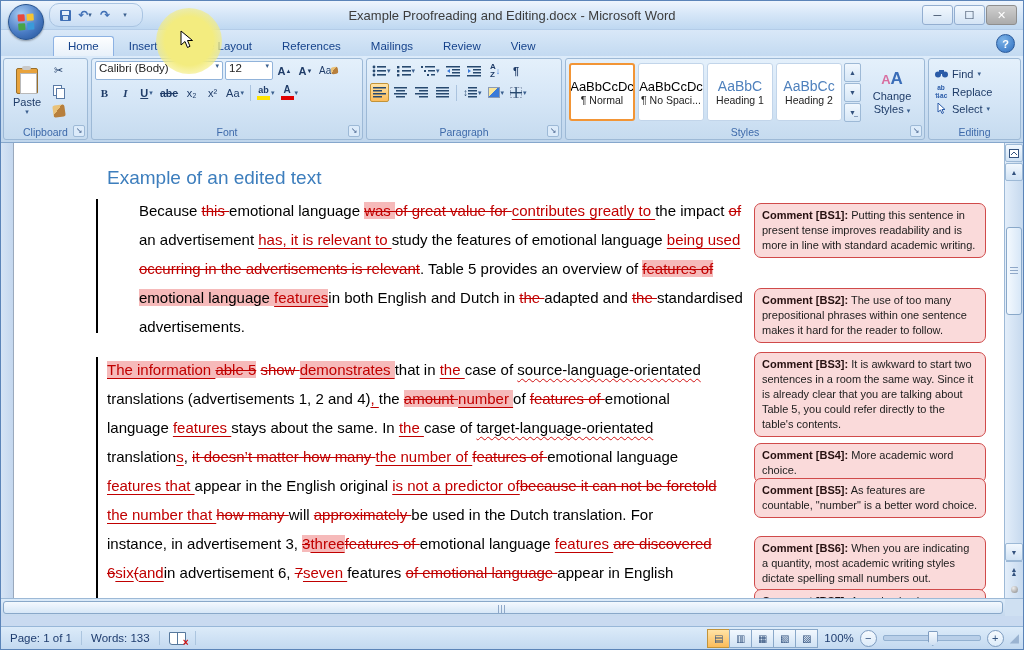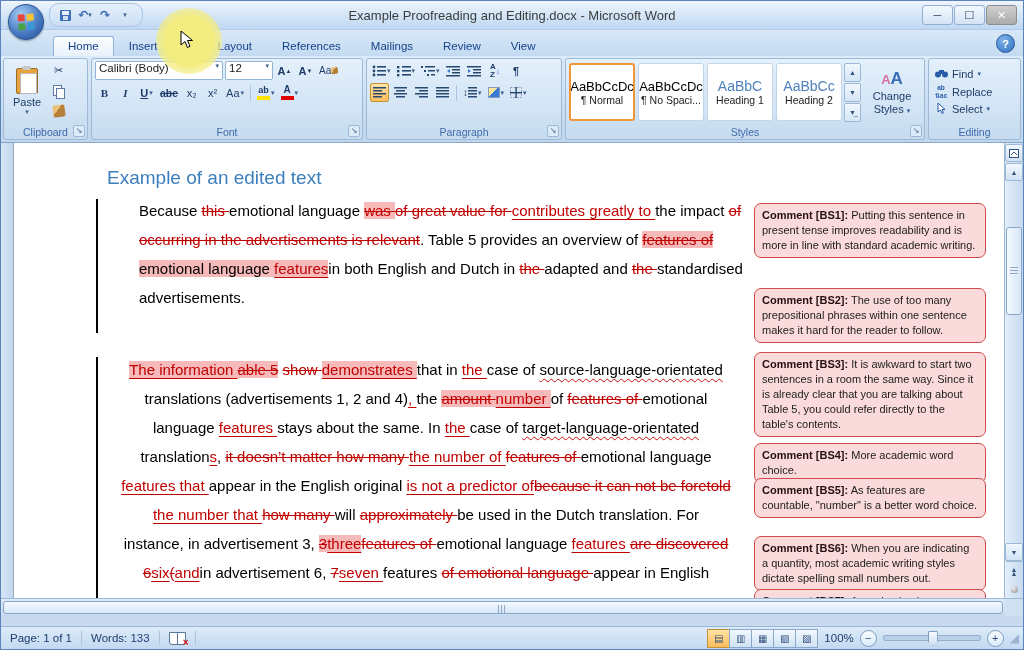--- a/index.html
+++ b/index.html
@@ -496,25 +496,26 @@
 
   <div class="docarea">
     <div class="page-strip"></div>
     <div class="page">
       <div class="doc-heading">Example of an edited text</div>
       <div class="changebar" style="top:56px;height:134px"></div>
       <div class="changebar" style="top:214px;height:260px"></div>
       <div id="doc-body">
           <div class="para" style="top: 53px; margin-left: 32px;">
             <div class="dline"><span class="seg n">Because </span><span class="seg d">this </span><span class="seg n">emotional language </span><span class="seg d h">was </span><span class="seg d">of great value for </span><span class="seg i">contributes greatly to </span><span class="seg n">the impact </span><span class="seg d">of</span></div>
+            <div class="dline"><span class="seg n">an advertisement </span><span class="seg i">has, </span><span class="seg i">it is relevant to </span><span class="seg n">study the features of emotional language </span><span class="seg i">being used</span></div>
             <div class="dline"><span class="seg d">occurring in the advertisements is relevant</span><span class="seg n">. Table 5 provides an overview of </span><span class="seg d h">features of</span></div>
             <div class="dline"><span class="seg n h">emotional language </span><span class="seg i h">features</span><span class="seg n">in both English and Dutch in </span><span class="seg d">the </span><span class="seg n">adapted and </span><span class="seg d">the </span><span class="seg n">standardised</span></div>
             <div class="dline"><span class="seg n">advertisements.</span></div>
           </div>
-          <div class="para" style="top: 212px; text-align: center;">
+          <div class="para" style="top: 212px;">
             <div class="dline"><span class="seg i h">The information </span><span class="seg d h">able 5</span><span class="seg n"> </span><span class="seg d">show </span><span class="seg i h">demonstrates </span><span class="seg n">that in </span><span class="seg i">the </span><span class="seg n">case of </span><span class="seg n q">source-language-orientated</span></div>
             <div class="dline"><span class="seg n">translations (advertisements 1, 2 and 4)</span><span class="seg i">, </span><span class="seg n">the </span><span class="seg d h">amount </span><span class="seg i h">number </span><span class="seg n">of </span><span class="seg d">features of </span><span class="seg n">emotional</span></div>
             <div class="dline"><span class="seg n">language </span><span class="seg i">features </span><span class="seg n">stays about the same. In </span><span class="seg i">the </span><span class="seg n">case of </span><span class="seg n q">target-language-orientated</span></div>
             <div class="dline"><span class="seg n">translation</span><span class="seg i">s</span><span class="seg n">, </span><span class="seg d">it doesn’t matter how many </span><span class="seg i">the number of </span><span class="seg d">features of </span><span class="seg n">emotional language</span></div>
             <div class="dline"><span class="seg i">features that </span><span class="seg n">appear in the English original </span><span class="seg i">is not a predictor of</span><span class="seg d">because it can not be foretold</span></div>
             <div class="dline"><span class="seg i">the number that </span><span class="seg d">how many </span><span class="seg n">will </span><span class="seg d">approximately </span><span class="seg n">be used in the Dutch translation. For</span></div>
             <div class="dline"><span class="seg n">instance, in advertisement 3, </span><span class="seg d h">3</span><span class="seg i h">three</span><span class="seg d">features of </span><span class="seg n">emotional language </span><span class="seg i">features </span><span class="seg d">are discovered</span></div>
             <div class="dline"><span class="seg d">6</span><span class="seg i">six</span><span class="seg d">(</span><span class="seg i">and</span><span class="seg n">in advertisement 6, </span><span class="seg d">7</span><span class="seg i">seven </span><span class="seg n">features </span><span class="seg d">of emotional language </span><span class="seg n">appear in English</span></div>
           </div>
         </div>

